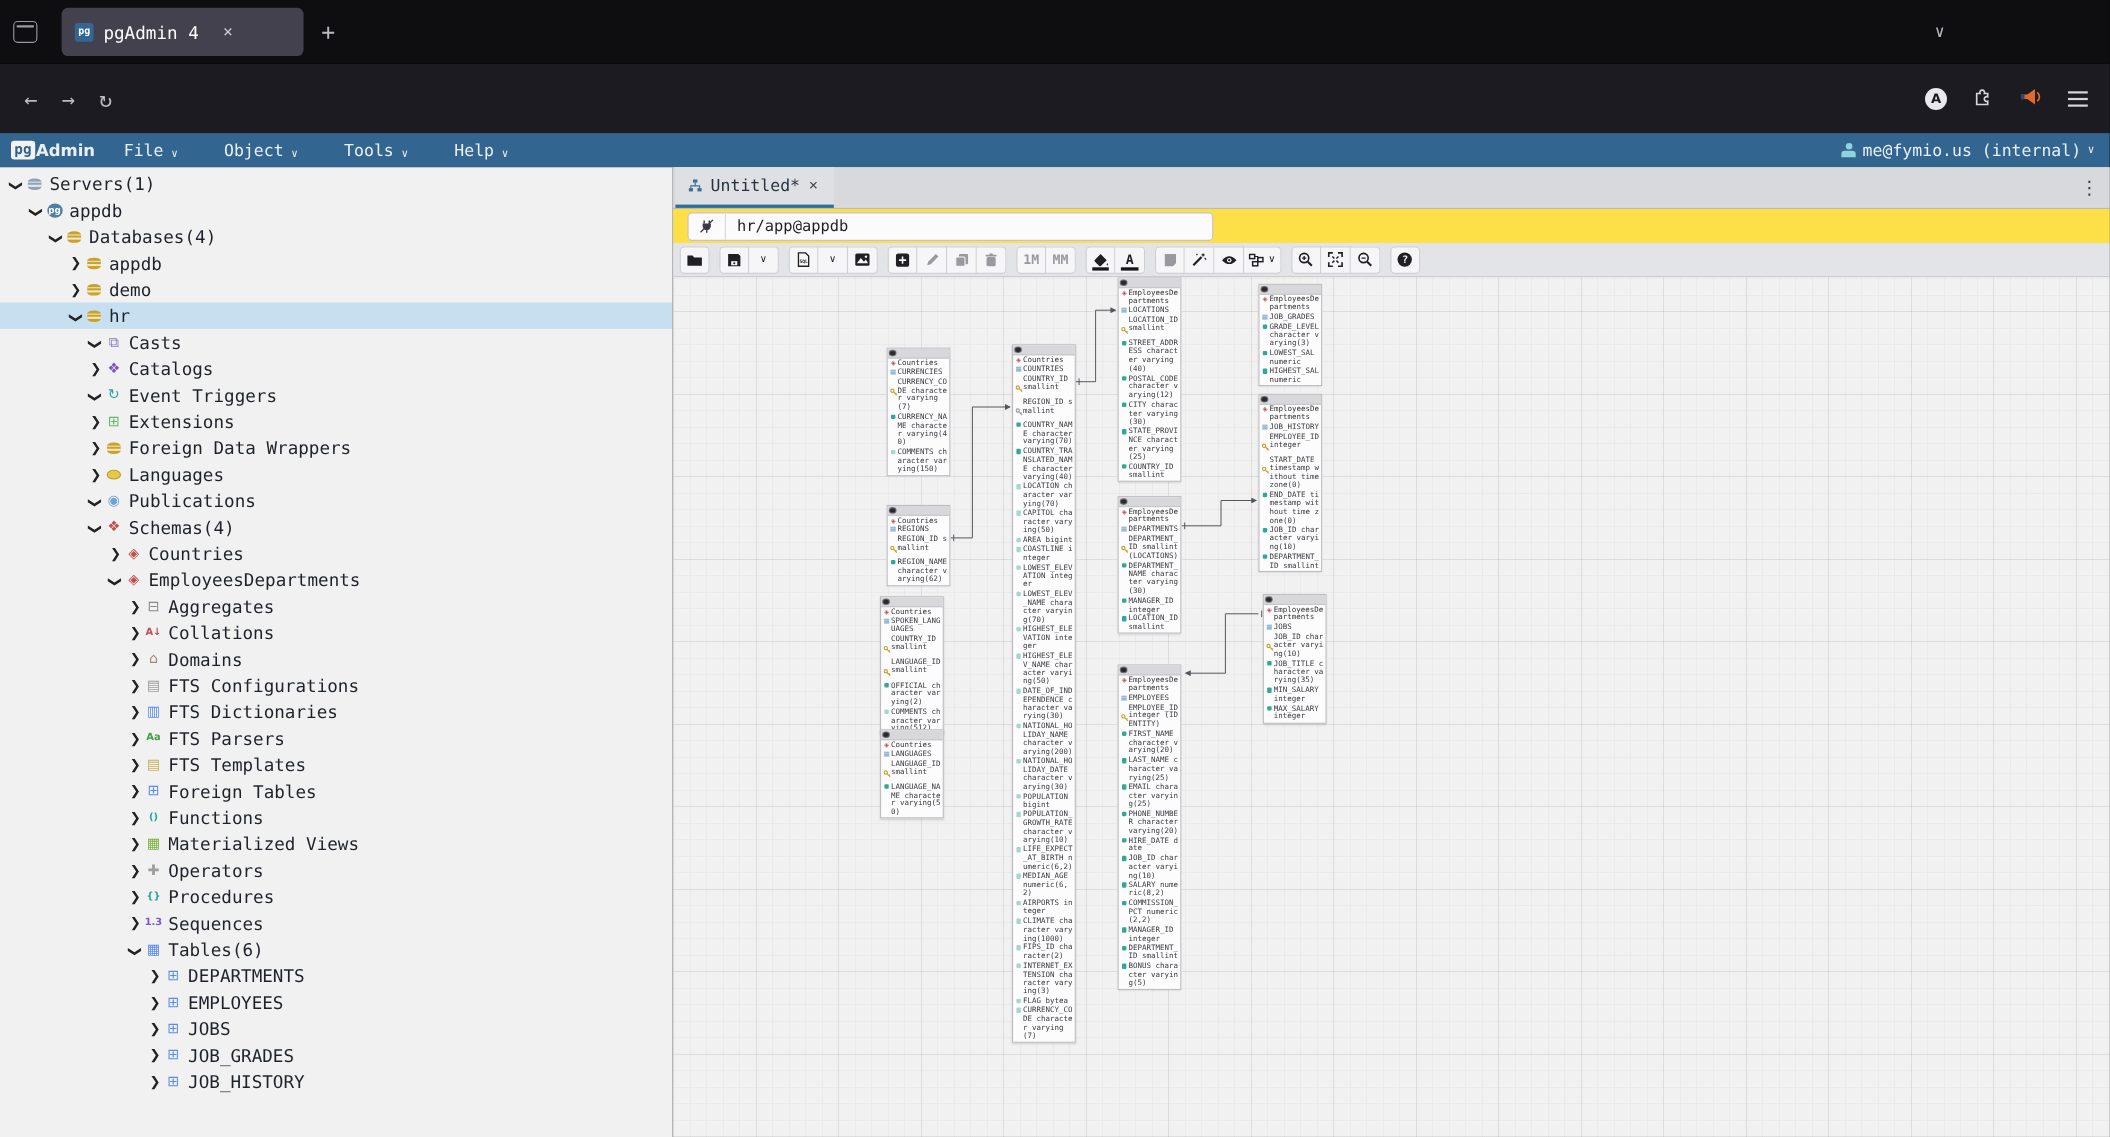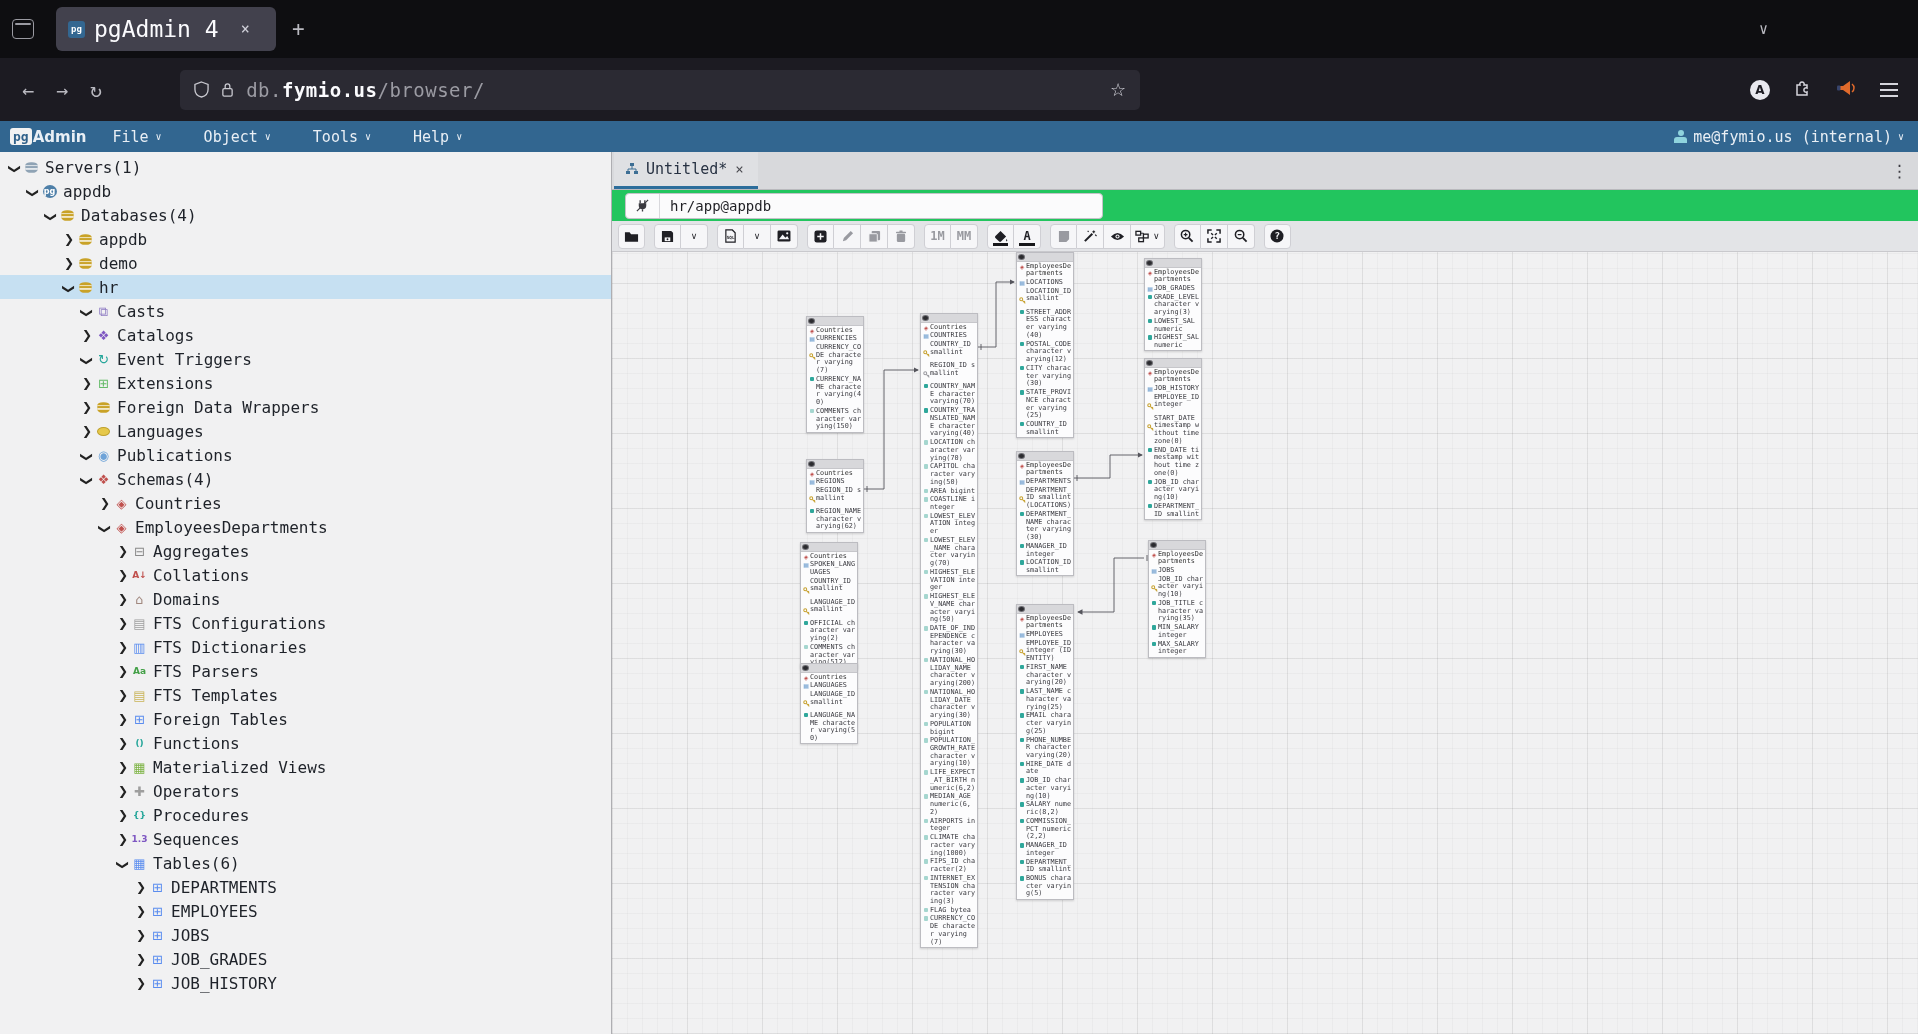--- a/index.html
+++ b/index.html
@@ -6,21 +6,21 @@
   html,body { width:1918px; height:1034px; overflow:hidden; background:#000; }
   body { font-family:"DejaVu Sans Mono", monospace; }
   .stage { position:relative; width:1918px; height:1034px; display:flex; flex-direction:column; }
 
   
   .tabbar { height:58px; background:#0e0e11; display:flex; align-items:center; position:relative; flex:none; }
   .ffview { width:22px; height:20px; border:1.5px solid #9a9aa2; border-radius:4px; margin:0 14px 0 12px; position:relative; }
   .ffview::before { content:""; position:absolute; left:2px; right:2px; top:3px; height:2px; background:#9a9aa2; border-radius:1px; }
   .btab { height:44px; background:#42414d; border-radius:6px; display:flex; align-items:center; padding:0 12px; margin-left:8px; min-width:220px; }
   .favicon { width:17px; height:17px; background:#336791; color:#fff; font-size:9px; font-weight:bold; display:flex; align-items:center; justify-content:center; border-radius:3px; margin-right:9px; }
-  .btab-title { color:#fbfbfe; font-size:23px; }
+  .btab-title { color:#fbfbfe; font-size:16px; }
   .btab-close { color:#cfcfd8; font-size:15px; margin-left:22px; cursor:default; }
   .newtab { color:#b9b9c0; font-size:21px; margin-left:16px; }
   .tabs-chevron { position:absolute; right:150px; color:#b9b9c0; font-size:15px; }
 
   
   .urlbar { height:63px; background:#1c1b22; display:flex; align-items:center; flex:none; }
   .navbtn { color:#b9b9c0; font-size:20px; margin-left:22px; }
   .urlfield { height:40px; flex:none; width:960px; margin-left:78px; background:#2b2a33; border-radius:5px; display:flex; align-items:center; padding:0 14px; }
   .urlfield .ic { margin-right:12px; display:flex; }
   .urltext { font-size:19px; color:#9b9ba3; letter-spacing:.5px; }
@@ -30,21 +30,21 @@
   .acirc { width:20px; height:20px; border-radius:50%; background:#e8e8ee; color:#1c1b22; font-size:12px; font-weight:bold; display:flex; align-items:center; justify-content:center; font-family:"DejaVu Sans",sans-serif;}
   .burger { width:18px; height:14px; border-top:2px solid #d5d5dc; border-bottom:2px solid #d5d5dc; position:relative; }
   .burger::before { content:""; position:absolute; left:0; right:0; top:4px; height:2px; background:#d5d5dc; }
 
   
   .appheader { height:31px; background:#326690; display:flex; align-items:center; color:#e9eff5; flex:none; }
   .pglogo { display:flex; align-items:center; margin:0 26px 0 10px; }
   .pgbadge { background:#f2f2f2; color:#30618a; font-weight:bold; font-size:13px; padding:1px 3px; border-radius:3px; margin-right:1px; }
   .pgname { font-weight:bold; font-size:15px; font-family:"DejaVu Sans",sans-serif; }
   .menus { display:flex; gap:42px; font-size:15px; }
-  .menuitem { display:flex; align-items:center; gap:7px; }
+  .menuitem { display:flex; align-items:flex-end; gap:7px; }
   .menuitem .chev { font-size:10px; }
   .usermenu { margin-left:auto; margin-right:14px; display:flex; align-items:center; gap:6px; font-size:15px; }
   .user-ico { width:13px; height:13px; position:relative; }
   .user-ico::before { content:""; position:absolute; left:3.5px; top:0; width:6px; height:6px; border-radius:50%; background:#8fd3dd; }
   .user-ico::after { content:""; position:absolute; left:0; bottom:0; width:13px; height:6px; border-radius:3px 3px 0 0; background:#8fd3dd; }
 
   
   .content { flex:1; display:flex; min-height:0; }
   .sidebar { width:612px; flex:none; background:#f1f1f2; border-right:1px solid #aeaeb2; display:flex; flex-direction:column; }
   .oe-header { height:38px; flex:none; display:flex; align-items:center; border-bottom:1px solid #c7c7cb; background:linear-gradient(#f7f7f8,#ededf0); padding:0 8px 0 10px; }
@@ -74,21 +74,21 @@
   .ticon .oval { width:13px; height:9px; border-radius:50%; background:#e6c84a; border:1px solid #bfa12e; }
   .ticon .cyl { transform:scale(.95); }
 
   .main { flex:1; display:flex; flex-direction:column; background:#dfe0e3; min-width:0; }
   .tabstrip { height:38px; flex:none; border-bottom:1px solid #b9b9bd; display:flex; align-items:center; position:relative; background:#d8d9dc; }
   .doctab { height:100%; display:flex; align-items:center; padding:0 14px 0 12px; gap:8px; border-bottom:3px solid #2c6d9b; background:#dfe0e3; margin-left:2px; }
   .doctab-label { font-size:15px; color:#273142; }
   .doctab-close { font-size:14px; color:#4a4a50; }
   .kebab { margin-left:auto; margin-right:10px; font-size:17px; color:#3c3c42; }
 
-  .connrow { height:31px; flex:none; display:flex; align-items:center; background:#22c55e; }
+  .connrow { height:31px; flex:none; display:flex; align-items:center; background:#fde047; }
   .connbox { margin-left:13px; width:478px; height:26px; background:#fbfbfc; border:1px solid #c3c3c8; border-radius:4px; display:flex; align-items:center; overflow:hidden; }
   .connbox .plugwrap { width:34px; height:100%; display:flex; align-items:center; justify-content:center; border-right:1px solid #d8d8dc; }
   .conntext { font-size:14px; color:#1f1f24; margin-left:10px; }
 
   .toolbar { height:31px; flex:none; display:flex; align-items:center; background:#e3e4e7; border-bottom:1px solid #c9c9cd; padding-left:6px; }
   .tgroup { display:flex; margin-right:9px; }
   .tbtn { min-width:27px; height:25px; border:1px solid #cfcfd4; background:#f6f6f8; display:flex; align-items:center; justify-content:center; padding:0 4px; color:#1f1f24; position:relative; }
   .tgroup .tbtn + .tbtn { border-left:none; }
   .tgroup .tbtn:first-child { border-radius:4px 0 0 4px; }
   .tgroup .tbtn:last-child { border-radius:0 4px 4px 0; }
@@ -128,35 +128,20 @@
       <span class="btab-close">×</span>
     </div>
     <div class="newtab">+</div>
     <div class="tabs-chevron">∨</div>
   </div>
 
   <div class="urlbar">
     <span class="navbtn">←</span>
     <span class="navbtn">→</span>
     <span class="navbtn">↻</span>
-    <div class="urlfield">
-      <span class="ic">
-        <svg width="15" height="17" viewBox="0 0 16 18">
-            <path d="M8 1 L15 3.5 V9 C15 13.5 11.5 16.2 8 17 C4.5 16.2 1 13.5 1 9 V3.5 Z" fill="none" stroke="#c9c9d0" stroke-width="1.4"></path>
-          </svg>
-      </span>
-      <span class="ic">
-        <svg width="13" height="16" viewBox="0 0 14 17">
-            <rect x="2" y="7" width="10" height="8" rx="1.5" fill="none" stroke="#c9c9d0" stroke-width="1.4"></rect>
-            <path d="M4.5 7 V4.5 a2.5 2.5 0 0 1 5 0 V7" fill="none" stroke="#c9c9d0" stroke-width="1.4"></path>
-          </svg>
-      </span>
-      <span class="urltext"><span>db.</span><b>fymio.us</b><span>/browser/</span></span>
-      <span class="star">☆</span>
-    </div>
     <div class="br-icons">
       <span class="acirc">A</span>
       <span>
         <svg width="18" height="18" viewBox="0 0 18 18">
             <path d="M3 7 h3 a2.2 2.2 0 1 1 4 0 h3 v3 a2.2 2.2 0 1 0 0 4 v3 H3 Z" transform="translate(0,-1)" fill="none" stroke="#d5d5dc" stroke-width="1.5"></path>
           </svg>
       </span>
       <span>
         <svg width="20" height="18" viewBox="0 0 20 18">
             <path d="M3 7 h4 l7-5 v14 l-7-5 H3 Z" fill="#e06a2b"></path>

